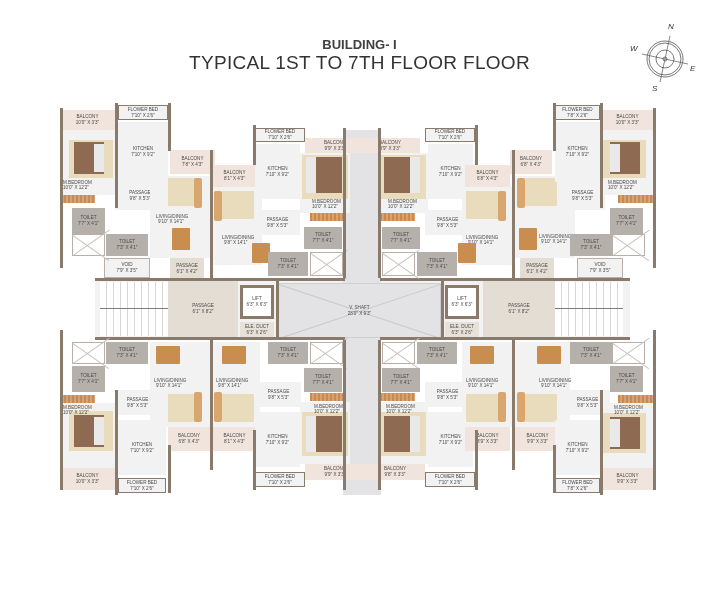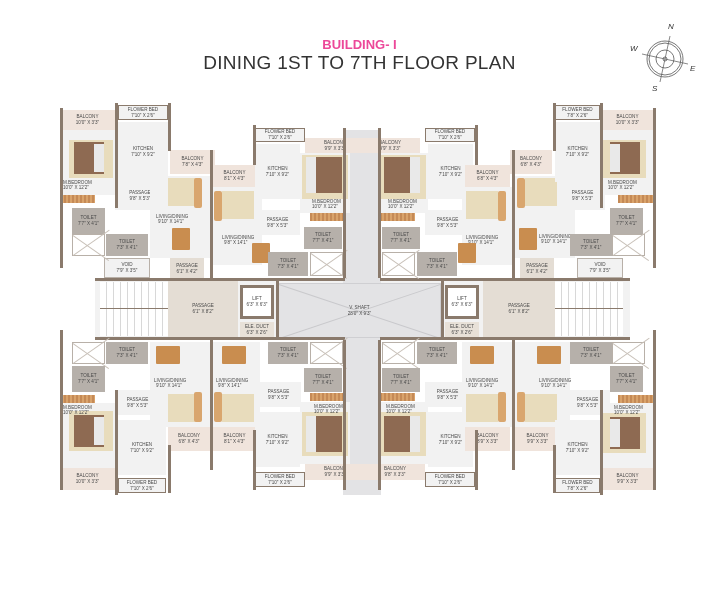--- a/index.html
+++ b/index.html
@@ -1,17 +1,17 @@
 <!DOCTYPE html>
 <html><head>
 <meta charset="utf-8">
 <style>
   html,body{margin:0;padding:0;background:#ffffff;}
   body{width:719px;height:599px;position:relative;overflow:hidden;font-family:"Liberation Sans",sans-serif;}
-  .title1{position:absolute;left:0;width:719px;top:37px;text-align:center;font-weight:bold;font-size:13px;color:#ec4899;}
+  .title1{position:absolute;left:0;width:719px;top:37px;text-align:center;font-weight:bold;font-size:13px;color:#404040;}
   .title2{position:absolute;left:0;width:719px;top:52px;text-align:center;font-size:19px;color:#333;letter-spacing:0.3px;}
   .compass{position:absolute;left:630px;top:22px;width:70px;height:70px;}
   .plan{position:absolute;left:60px;top:100px;width:605px;height:395px;}
   .wall{position:absolute;background:#8a7a6c;}
   .room{position:absolute;box-sizing:border-box;display:flex;flex-direction:column;align-items:center;justify-content:center;text-align:center;}
   .lbl{font-size:4.6px;line-height:5.6px;color:#4a4a4a;font-weight:normal;white-space:nowrap;}
   .floor-white{background:#f2f2f2;}
   .floor-beige{background:#f0e4dc;}
   .floor-toilet{background:#b6b0aa;}
   .floor-passage{background:#e4ddd4;}
@@ -28,21 +28,21 @@
   .shower{position:absolute;background:#ffffff;border:1px solid #b8b0a8;box-sizing:border-box;}
   .shower::before,.shower::after{content:"";position:absolute;left:0;top:50%;width:141%;height:1px;background:#c8c0b8;transform-origin:0 0;}
   .shower::before{transform:rotate(35deg);top:0;}
   .shower::after{transform:rotate(-35deg);top:100%;}
   .xline{position:absolute;height:1px;background:#c9c9cc;transform-origin:0 0;}
 </style>
 </head>
 <body>
 
 <div class="title1">BUILDING- I</div>
-<div class="title2">DINING 1ST TO 7TH FLOOR PLAN</div>
+<div class="title2">TYPICAL 1ST TO 7TH FLOOR FLOOR</div>
 
 <div class="compass">
   <svg width="70" height="70" viewBox="0 0 70 70">
     <circle cx="35" cy="37" r="18" fill="none" stroke="#555" stroke-width="0.8"></circle>
     <circle cx="35" cy="37" r="16" fill="none" stroke="#555" stroke-width="0.8"></circle>
     <circle cx="35" cy="37" r="9" fill="none" stroke="#555" stroke-width="0.8"></circle>
     <circle cx="35" cy="37" r="2" fill="none" stroke="#555" stroke-width="0.8"></circle>
     <line x1="40" y1="14" x2="30" y2="60" stroke="#555" stroke-width="0.7"></line>
     <line x1="12" y1="32" x2="58" y2="42" stroke="#555" stroke-width="0.7"></line>
   </svg>

